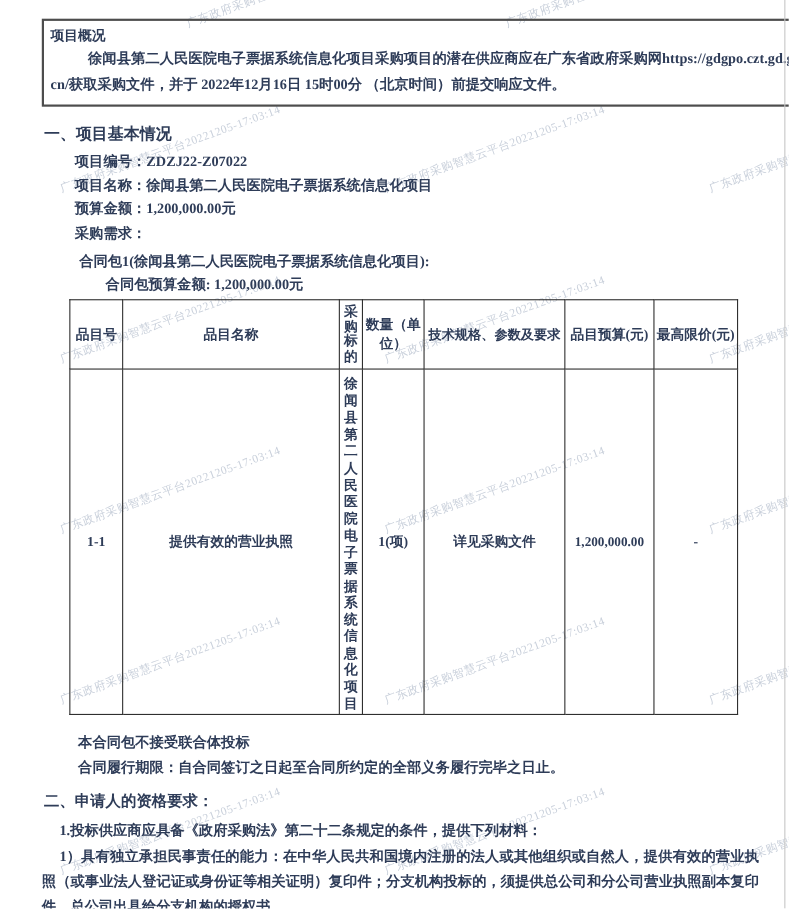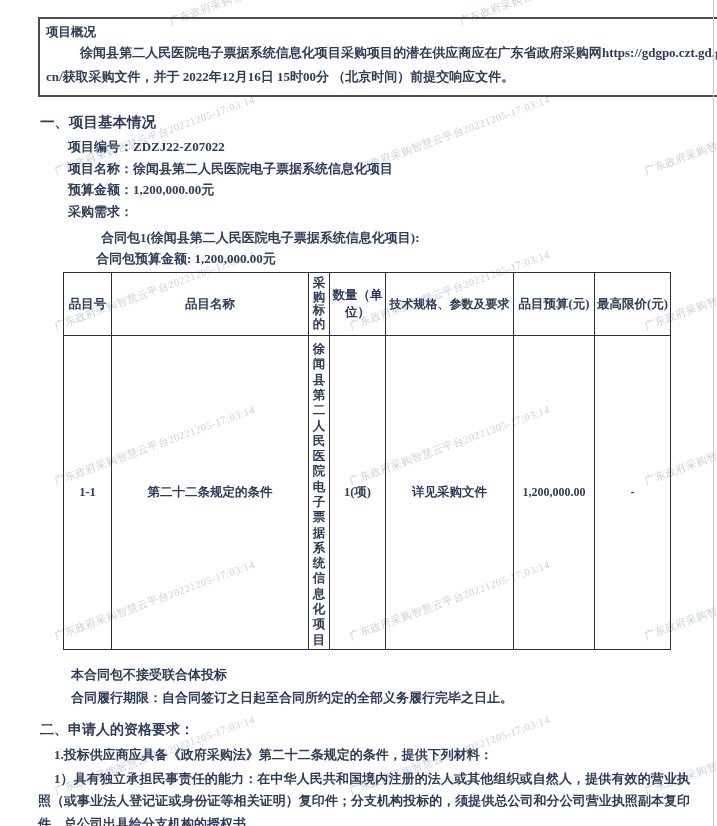--- a/index.html
+++ b/index.html
@@ -46,21 +46,21 @@
     text-align: justify;
   }
 
   .h-section {
     margin: 15px 0 0 40px;
     font-size: 14.5px; font-weight: 700;
     line-height: 20px;
   }
   .fields { margin: 4px 0 0 68px; }
   .field-line { font-size: 13px; line-height: 21.5px; }
-  .pkg-line  { margin: 5px 0 0 101px; font-size: 13px; line-height: 21px; }
+  .pkg-line  { margin: 5px 0 0 72px; font-size: 13px; line-height: 21px; }
   .pkg-budget-line { margin: 0 0 0 96px; font-size: 13px; line-height: 22px; }
 
   
   table.items {
     margin: 2px 0 0 63px;
     border-collapse: collapse;
     table-layout: fixed;
     width: 600px;
     font-size: 12.5px;
   }
@@ -170,21 +170,21 @@
       </td>
       <td class="col-qty">
         <div class="qty-hdr">数量（单位）</div>
       </td>
       <td class="col-spec spec-hdr">技术规格、参数及要求</td>
       <td class="col-budget">品目预算(元)</td>
       <td class="col-max">最高限价(元)</td>
     </tr>
     <tr class="bodyrow">
       <td>1-1</td>
-      <td>第二十二条规定的条件</td>
+      <td>提供有效的营业执照</td>
       <td class="vcell">
         <div class="vert-body">徐闻县第二人民医院电子票据系统信息化项目</div>
       </td>
       <td>1(项)</td>
       <td>详见采购文件</td>
       <td class="budget-cell">1,200,000.00</td>
       <td class="dash-cell">-</td>
     </tr>
   </tbody>
     </table>

